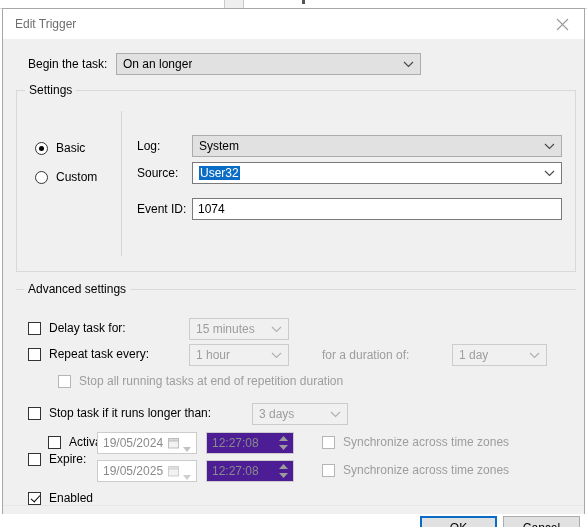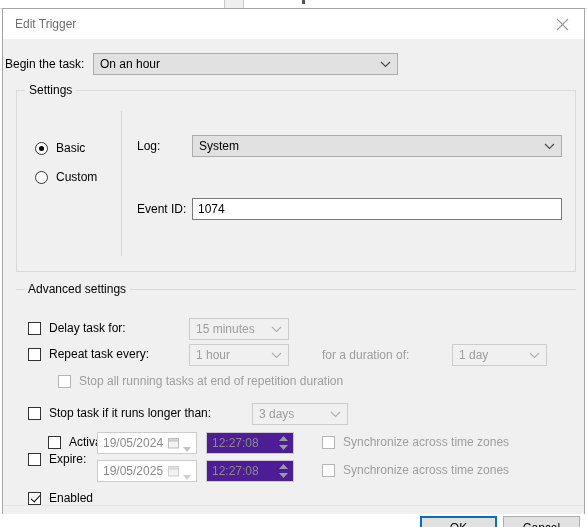--- a/index.html
+++ b/index.html
@@ -90,21 +90,21 @@
   
   .dlg-body {
     position: relative;
     height: 475px;
     background: #f0f0f0;
   }
 
   
   .begin-row {
     position: absolute;
-    left: 2px;
+    left: 25px;
     top: 14px;
     width: 560px;
     height: 22px;
   }
   .begin-label {
     position: absolute;
     left: 0; top: 4px;
     font-size: 12px;
   }
   .combo {
@@ -373,21 +373,21 @@
         <line x1="12" y1="1" x2="1" y2="12" stroke="#9a9a9a" stroke-width="1.1"></line>
       </svg>
     </div>
   </div>
 
   <div class="dlg-body">
 
     <div class="begin-row">
       <div class="begin-label">Begin the task:</div>
       <div class="combo" id="begin-combo">
-        <span class="cval">On an hour</span>
+        <span class="cval">On an longer</span>
         <span class="arrow">
           <svg width="11" height="7" viewBox="0 0 11 7">
               <polyline points="1,1 5.5,5.5 10,1" fill="none" stroke="#4a4a4a" stroke-width="1.2"></polyline>
             </svg>
         </span>
       </div>
     </div>
 
     <div class="groupbox" id="settings-box">
       <div class="gb-title">Settings</div>
@@ -407,20 +407,31 @@
         <div class="combo" style="position:absolute; left:55px; top:0; width:370px;padding-left:10px;">
           <span class="cval">System</span>
           <span class="arrow">
             <svg width="11" height="7" viewBox="0 0 11 7">
                 <polyline points="1,1 5.5,5.5 10,1" fill="none" stroke="#4a4a4a" stroke-width="1.2"></polyline>
               </svg>
           </span>
         </div>
       </div>
 
+      <div class="field-row" style="left:120px; top:71px; width:425px;">
+        <div class="field-label">Source:</div>
+        <div class="combo white" style="position:absolute; left:55px; top:0; width:370px; border-color:#7a7a7a;">
+          <span class="cval"><span class="sel">User32</span></span>
+          <span class="arrow">
+            <svg width="11" height="7" viewBox="0 0 11 7">
+                <polyline points="1,1 5.5,5.5 10,1" fill="none" stroke="#4a4a4a" stroke-width="1.2"></polyline>
+              </svg>
+          </span>
+        </div>
+      </div>
 
       <div class="field-row" style="left:120px; top:107px; width:425px;">
         <div class="field-label">Event ID:</div>
         <div class="textinput" style="position:absolute; left:55px; top:0; width:370px;">
           <span class="tval">1074</span>
         </div>
       </div>
     </div>
 
     <div class="groupbox" id="advanced-box">

